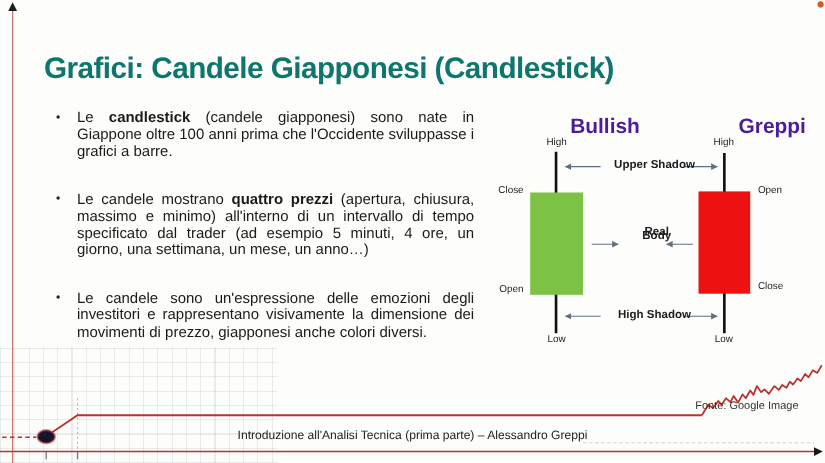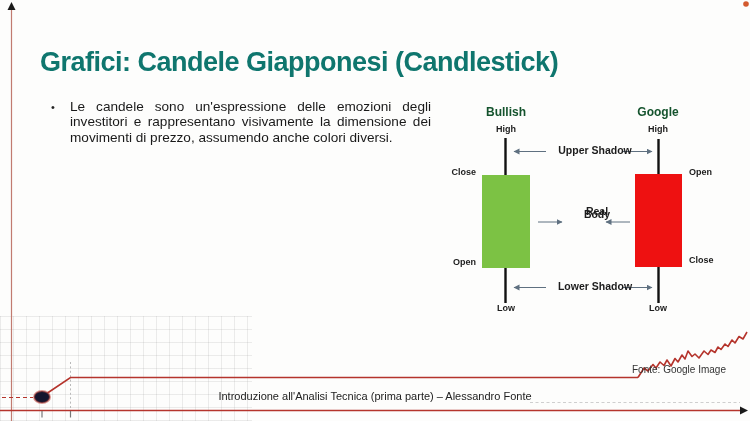--- a/index.html
+++ b/index.html
@@ -28,22 +28,22 @@
   }
   .bullets li{position:relative;margin:0 0 28px 0;}
   .bullets li::before{
     content:"\2022";position:absolute;left:-19px;top:1px;
     font-size:11px;color:#222;
   }
   .bold{font-weight:bold;}
   .diagram{position:absolute;left:440px;top:100px;width:310px;height:238px;}
   .diagram-svg{position:absolute;left:0;top:0;width:310px;height:238px;}
   .dlabel{position:absolute;white-space:nowrap;}
-  .cand-title{font-size:12px;font-weight:bold;color:#14532d;transform:translateX(-50%);}
-  .tick-label{font-size:9px;font-weight:700;color:#1c1c1c;}
+  .cand-title{font-size:19px;font-weight:bold;color:#4c1d95;transform:translateX(-50%);margin-left:44px;}
+  .tick-label{font-size:9px;font-weight:400;color:#1c1c1c;}
   .ctr{transform:translateX(-50%);}
   .shadow-label{font-size:10.5px;font-weight:bold;color:#1c1c1c;transform:translateX(-50%);margin-left:12px;}
   .src-label{font-size:10px;color:#333;margin-top:44px;}
   .footer{
     position:absolute;left:0;top:390px;width:750px;text-align:center;
     font-size:11px;color:#222;
   }
 </style>
 </head>
 <body>
@@ -70,21 +70,23 @@
   <ellipse cx="42" cy="397" rx="8" ry="6" fill="#15152e" stroke="rgba(190,70,60,0.55)" stroke-width="2"></ellipse>
 
   <path d="M530,402.5 H740" stroke="#cfcfcf" stroke-width="1" stroke-dasharray="3,2.5" fill="none"></path>
 
   <circle cx="746" cy="4" r="2.8" fill="#d35a2e"></circle>
 </svg>
 
 <h1 class="title">Grafici: Candele Giapponesi (Candlestick)</h1>
 
 <ul class="bullets">
-  <li><span>Le candele sono un'espressione delle emozioni degli investitori e rappresentano visivamente la dimensione dei movimenti di prezzo, assumendo anche colori diversi.</span><span class="bold"></span><span></span></li>
+  <li><span>Le </span><span class="bold">candlestick</span><span> (candele giapponesi) sono nate in Giappone oltre 100 anni prima che l'Occidente sviluppasse i grafici a barre.</span></li>
+  <li><span>Le candele mostrano </span><span class="bold">quattro prezzi</span><span> (apertura, chiusura, massimo e minimo) all'interno di un intervallo di tempo specificato dal trader (ad esempio 5 minuti, 4 ore, un giorno, una settimana, un mese, un anno…)</span></li>
+  <li><span>Le candele sono un'espressione delle emozioni degli investitori e rappresentano visivamente la dimensione dei movimenti di prezzo, giapponesi anche colori diversi.</span><span class="bold"></span><span></span></li>
 </ul>
 
 <div class="diagram">
   <svg class="diagram-svg" viewBox="0 0 310 238">
     <defs>
       <marker id="arr" markerWidth="7" markerHeight="7" refX="5.5" refY="3" orient="auto">
         <path d="M0,0 L6,3 L0,6 z" fill="#5f7080"></path>
       </marker>
     </defs>
 
@@ -100,35 +102,35 @@
     <line x1="182" y1="51.5" x2="212" y2="51.5" stroke="#5f7080" stroke-width="1" marker-end="url(#arr)"></line>
 
     <line x1="98" y1="122" x2="122" y2="122" stroke="#5f7080" stroke-width="1" marker-end="url(#arr)"></line>
     <line x1="190" y1="122" x2="166" y2="122" stroke="#5f7080" stroke-width="1" marker-end="url(#arr)"></line>
 
     <line x1="106" y1="187.5" x2="74" y2="187.5" stroke="#5f7080" stroke-width="1" marker-end="url(#arr)"></line>
     <line x1="182" y1="187.5" x2="212" y2="187.5" stroke="#5f7080" stroke-width="1" marker-end="url(#arr)"></line>
   </svg>
 
   <span class="dlabel cand-title" style="left:66px;top:5px;">Bullish</span>
-  <span class="dlabel cand-title" style="left:218px;top:5px;">Google</span>
+  <span class="dlabel cand-title" style="left:218px;top:5px;">Greppi</span>
 
   <span class="dlabel tick-label ctr" style="left:66px;top:24px;">High</span>
   <span class="dlabel tick-label ctr" style="left:218px;top:24px;">High</span>
 
   <span class="dlabel tick-label" style="left:0;top:67px;width:36px;text-align:right;">Close</span>
   <span class="dlabel tick-label" style="left:249px;top:67px;">Open</span>
 
   <span class="dlabel tick-label" style="left:0;top:157px;width:36px;text-align:right;">Open</span>
   <span class="dlabel tick-label" style="left:249px;top:155px;">Close</span>
 
   <span class="dlabel tick-label ctr" style="left:66px;top:203px;">Low</span>
   <span class="dlabel tick-label ctr" style="left:218px;top:203px;">Low</span>
 
   <span class="dlabel shadow-label" style="left:143px;top:44px;">Upper Shadow</span>
   <span class="dlabel shadow-label" style="left:145px;top:105px;text-align:center;">Real</span>
   <span class="dlabel shadow-label" style="left:145px;top:108px;">Body</span>
-  <span class="dlabel shadow-label" style="left:143px;top:180px;">Lower Shadow</span>
+  <span class="dlabel shadow-label" style="left:143px;top:180px;">High Shadow</span>
 
   <span class="dlabel src-label" style="left:192px;top:220px;">Fonte: Google Image</span>
 </div>
 
-<div class="footer">Introduzione all'Analisi Tecnica (prima parte) – Alessandro Fonte</div>
+<div class="footer">Introduzione all'Analisi Tecnica (prima parte) – Alessandro Greppi</div>
 
 </body></html>

